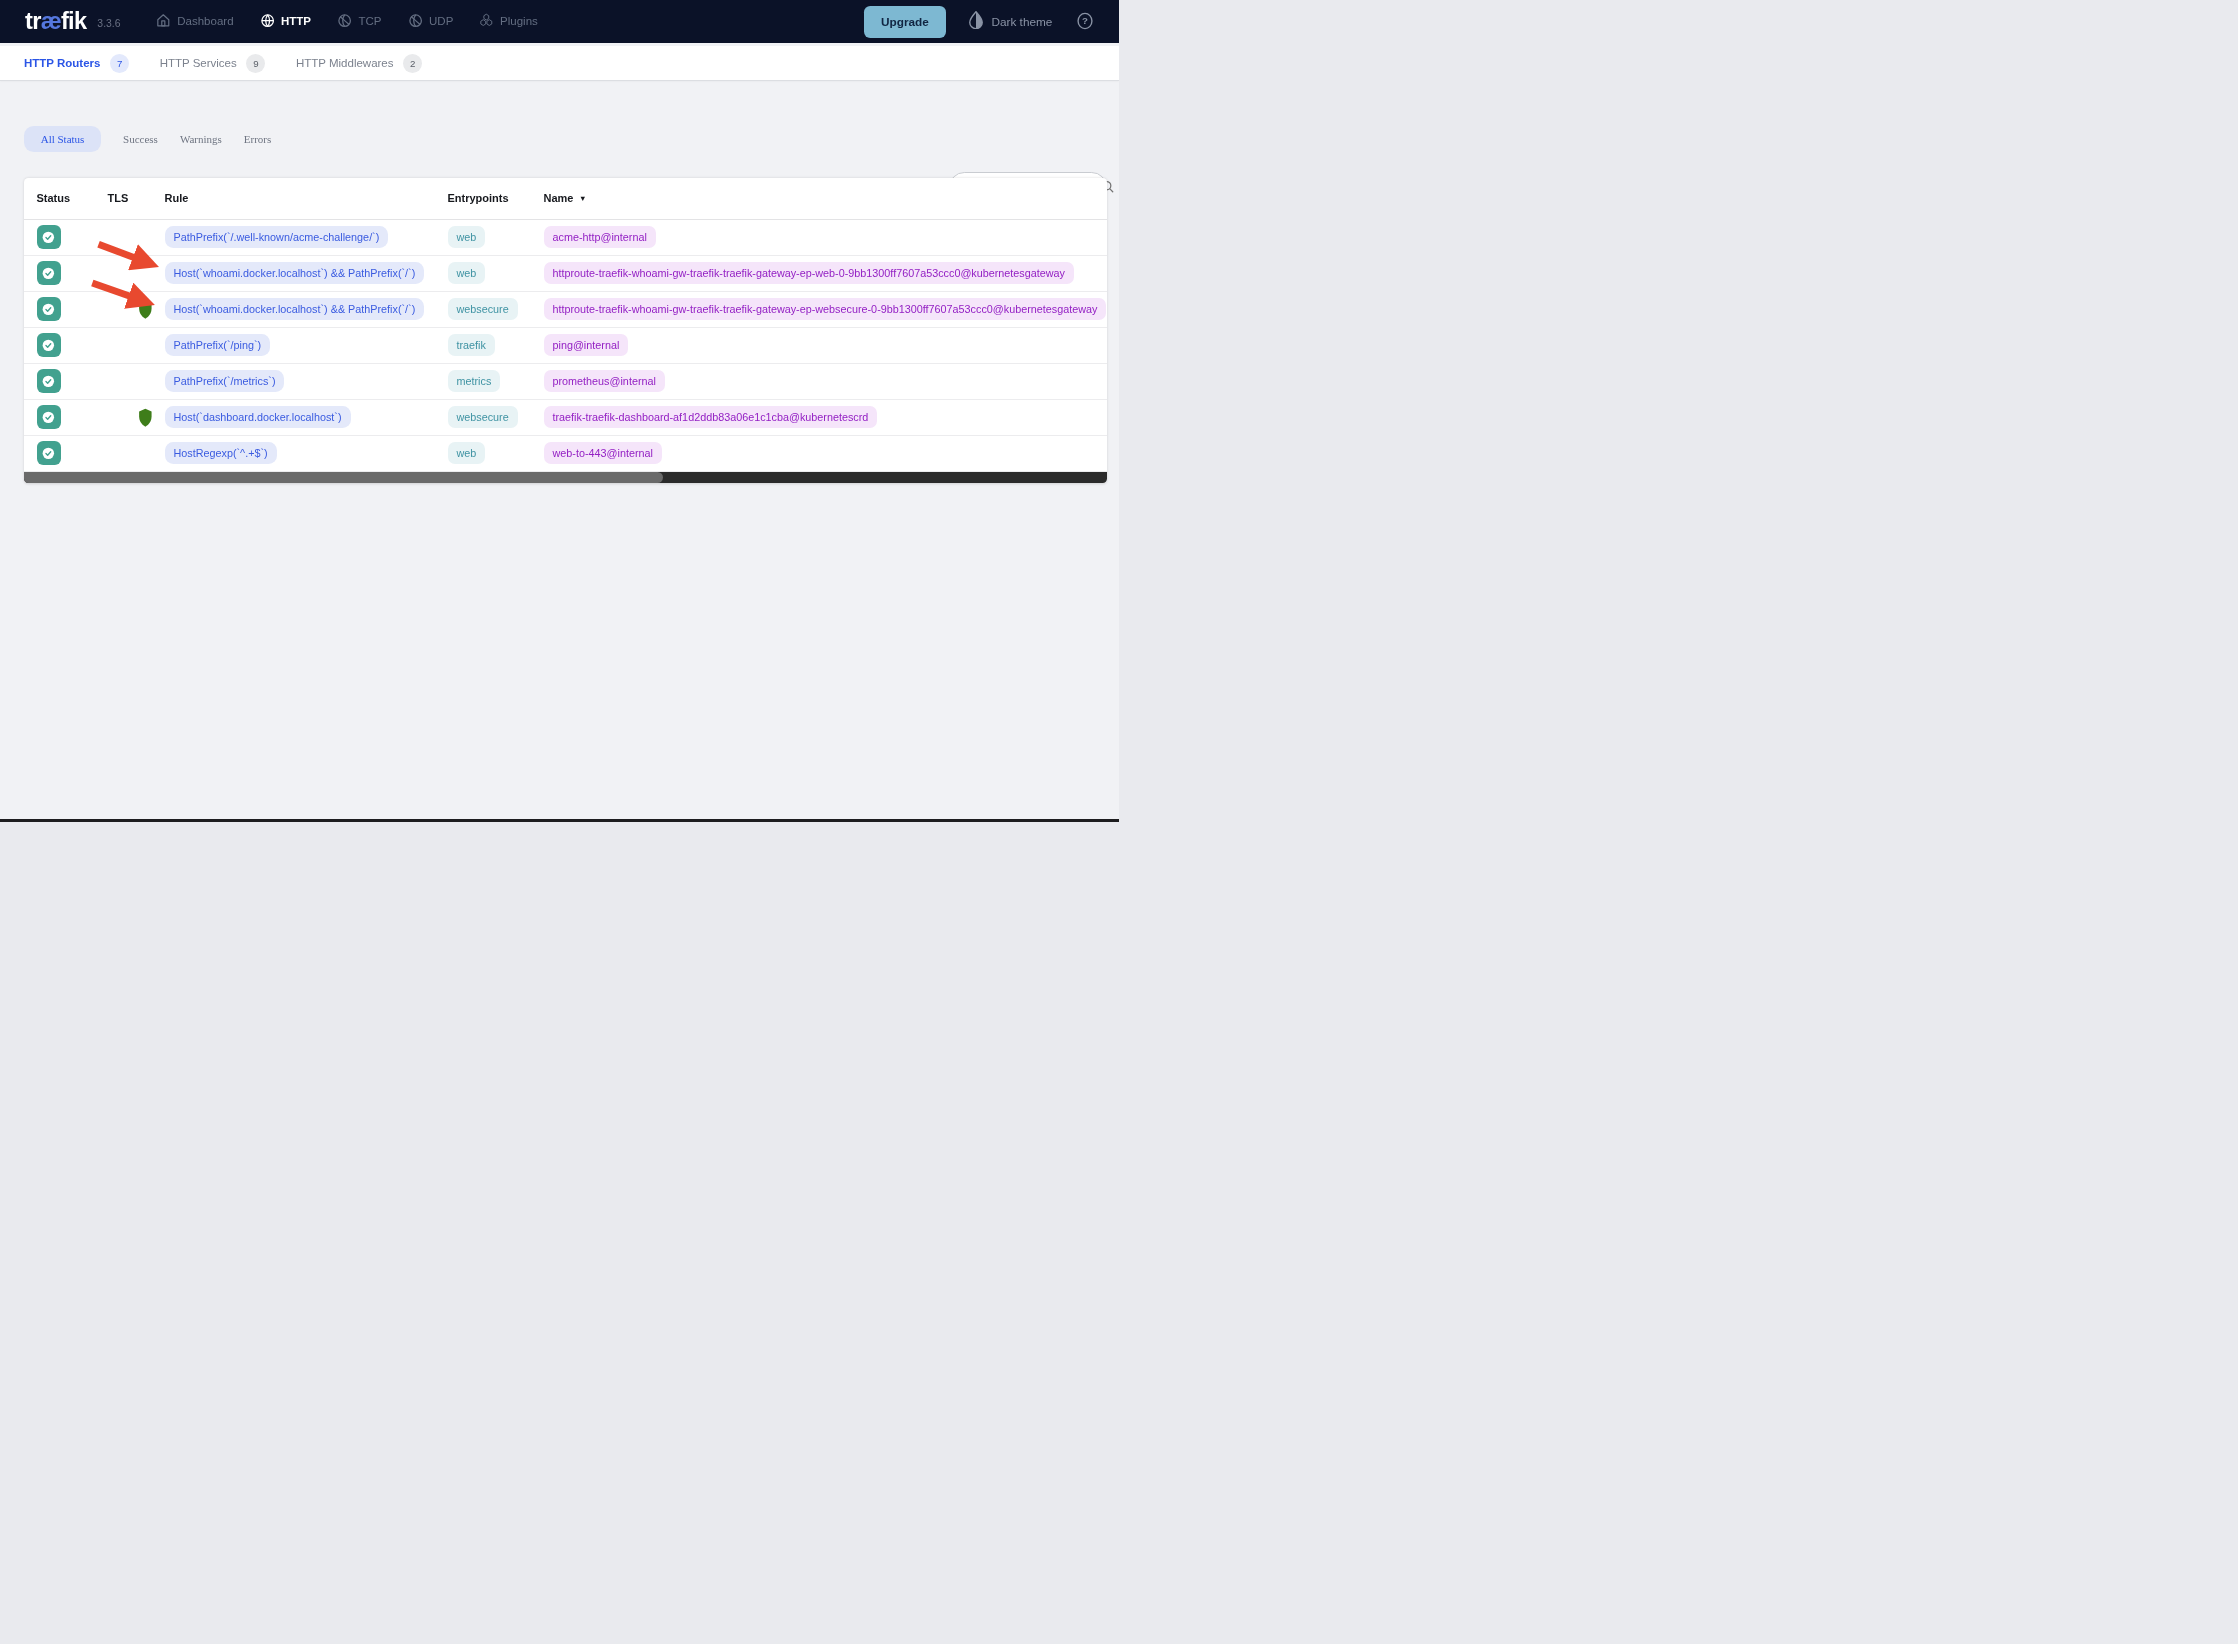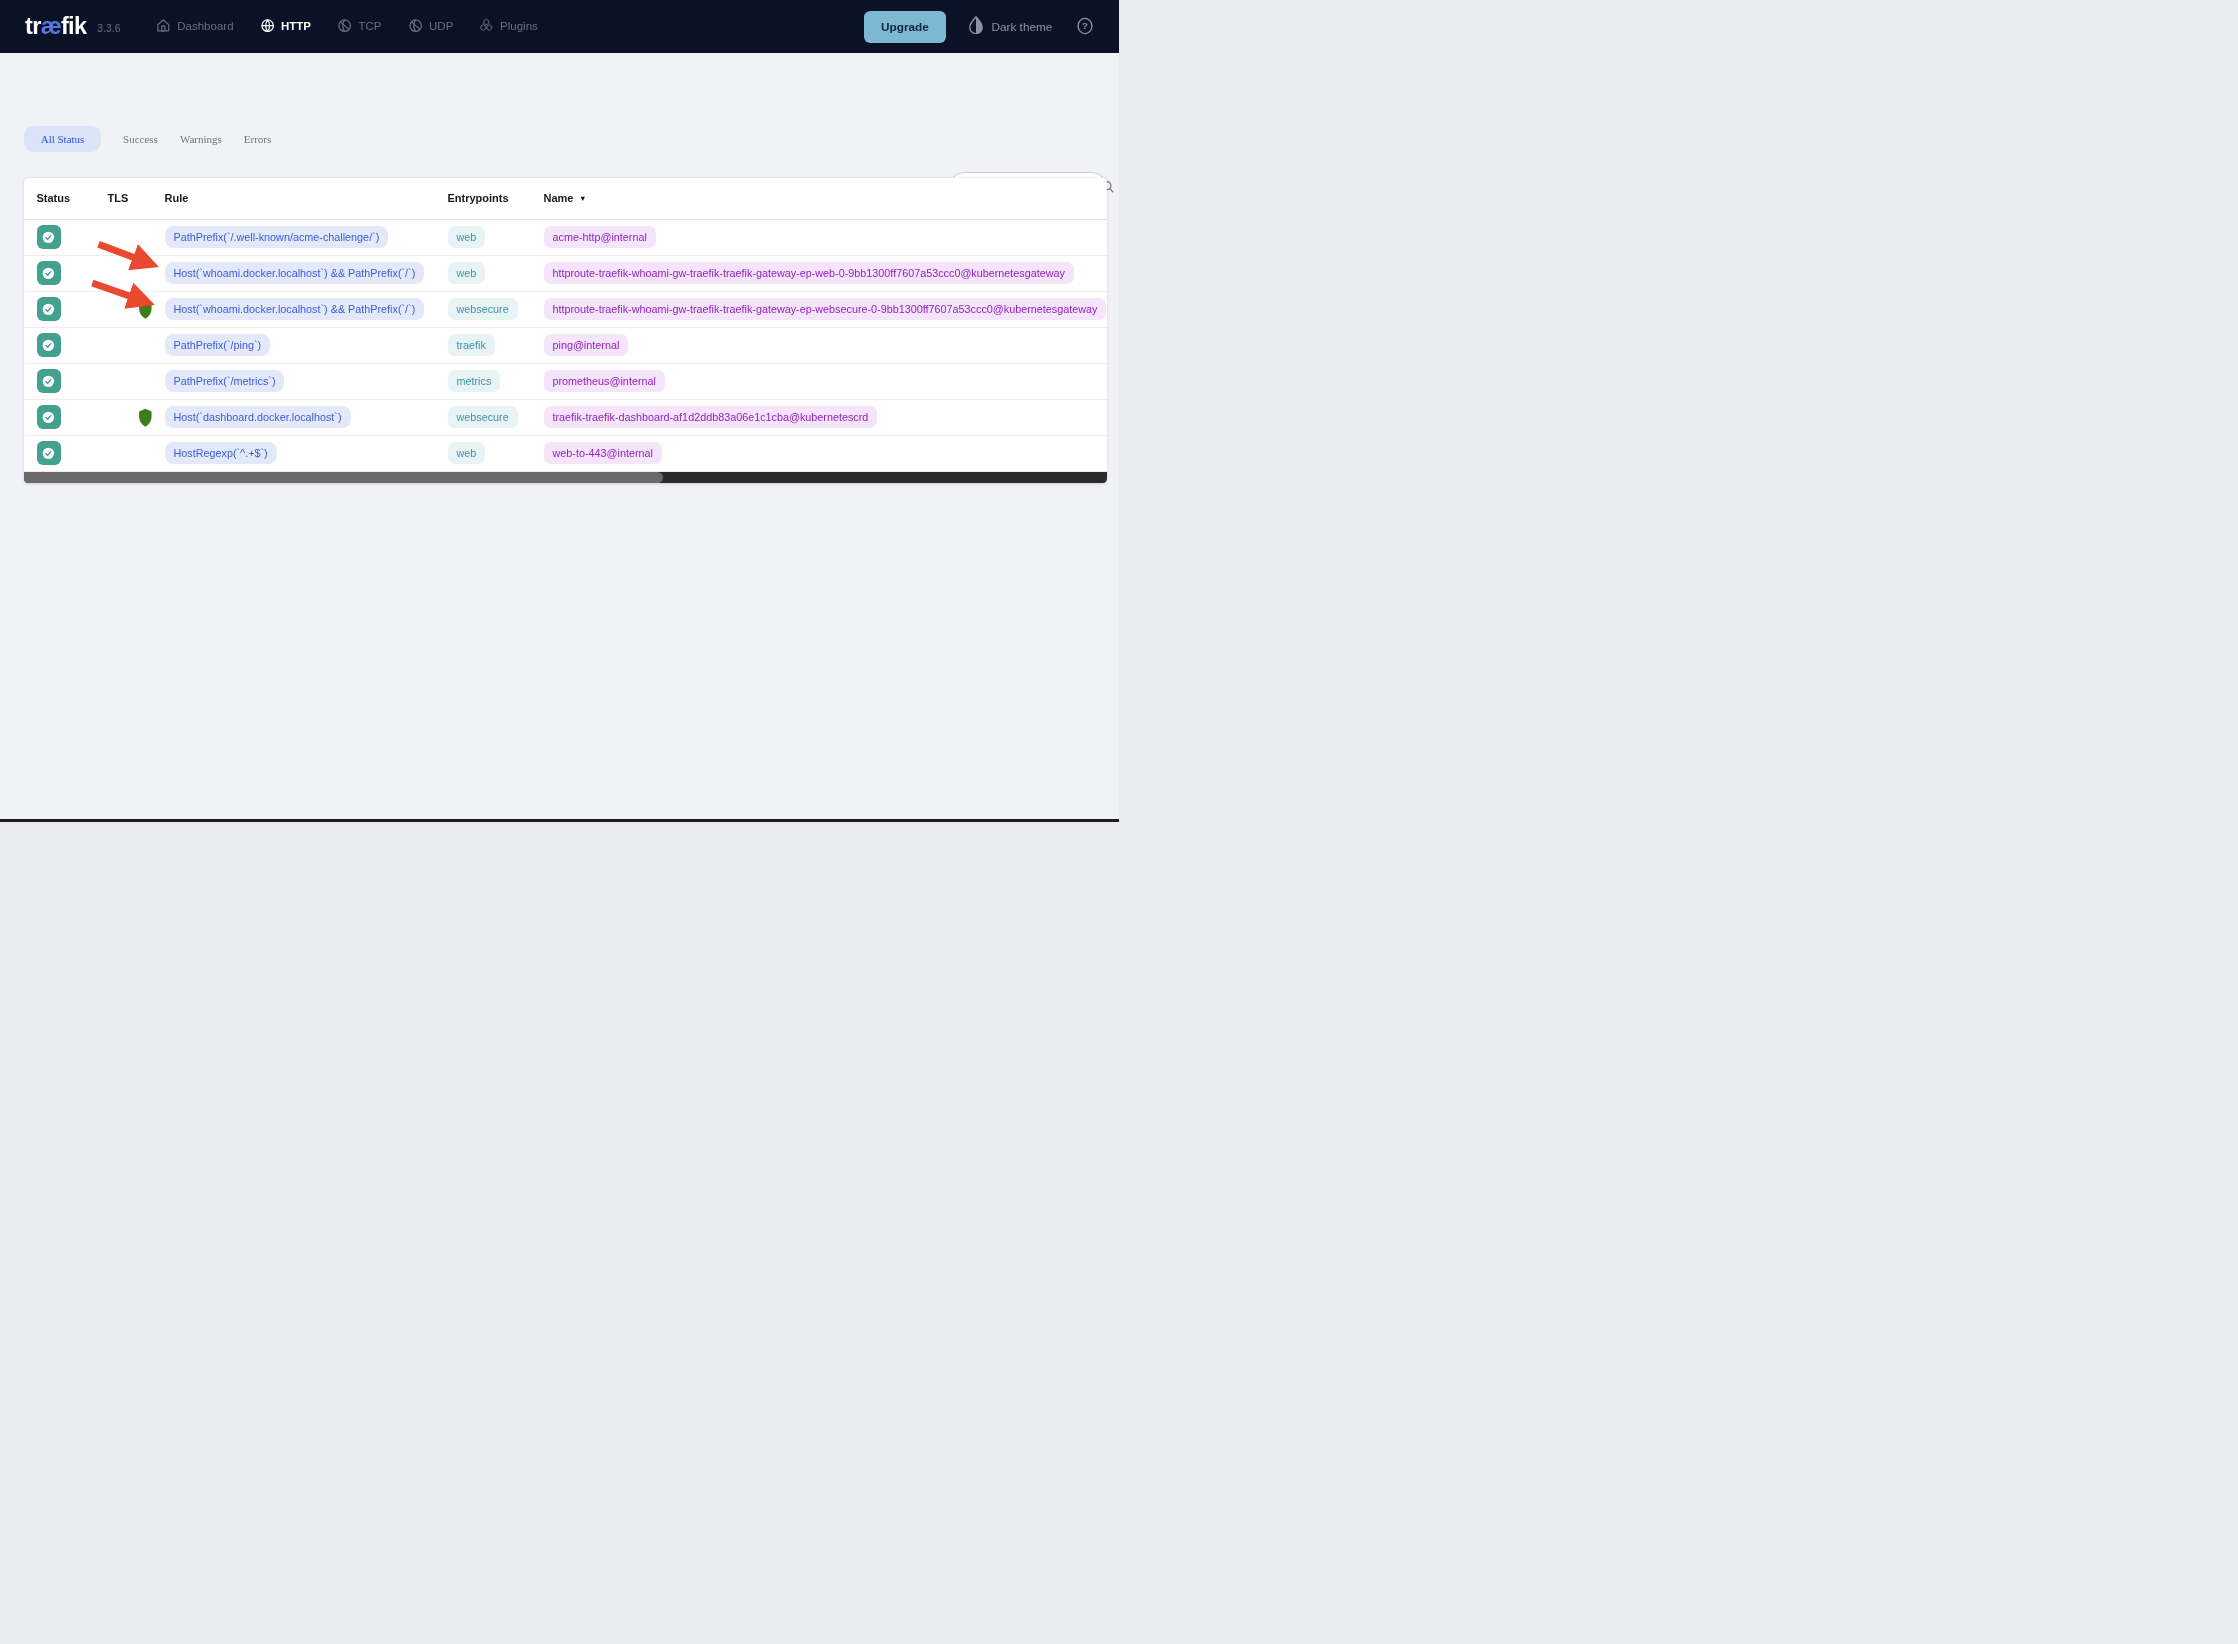--- a/index.html
+++ b/index.html
@@ -7,21 +7,21 @@
     --successTeal:#42a18f; --tlsGreen:#3e7d1a; --arrowRed:#e8492f;
     --ruleChipBg:#e4e9fa; --ruleChipText:#3a5be0; --entryChipBg:#e8f3f5; --entryChipText:#3f93a3;
     --nameChipBg:#f5e5fa; --nameChipText:#9421c4; --pageBg:#f1f2f5;
     --scrollTrack:#2b2b2b; --scrollThumb:#6a6a6a;
   }
   *{box-sizing:border-box;margin:0;padding:0;}
   body{font-family:"Liberation Sans",sans-serif;background:#e9eaee;}
   .page{position:relative;width:1119px;height:822px;background:var(--pageBg);overflow:hidden;}
 
   
-  .navbar{position:absolute;left:0;top:0;width:100%;height:53px;background:var(--navbarBg);
+  .navbar{position:absolute;left:0;top:0;width:100%;height:43px;background:var(--navbarBg);
           display:flex;align-items:center;padding:0 25px;}
   .logo{font-size:23.6px;font-weight:700;color:#fff;letter-spacing:-0.7px;cursor:pointer;}
   .logo .ae{color:#5577dd;}
   .version{font-size:10.4px;color:#6a7184;margin-left:11px;margin-top:4.2px;}
   .nav-items{display:flex;align-items:center;gap:26px;margin-left:36px;}
   .nav-item{display:flex;align-items:center;gap:6.2px;font-size:11.5px;color:#646e82;cursor:pointer;}
   .nav-item svg{stroke:#646e82;}
   .nav-item.active{color:#ffffff;font-weight:700;}
   .nav-item.active svg{stroke:#ffffff;}
   .nav-right{margin-left:auto;display:flex;align-items:center;gap:23.6px;}
@@ -156,20 +156,34 @@
         <span>
           <svg width="18" height="18" viewBox="0 0 26 26" fill="none">
               <ellipse cx="13" cy="13" rx="10" ry="11" stroke="#8a93a5" stroke-width="2"></ellipse>
               <text x="13" y="18" text-anchor="middle" fill="#8a93a5" font-size="14" font-weight="700" font-family="Liberation Sans,sans-serif">?</text>
             </svg>
         </span>
       </div>
     </div>
   </div>
 
+  <div class="tabsbar">
+    <div class="tab active">
+      <span>HTTP Routers</span>
+      <span class="badge">7</span>
+    </div>
+    <div class="tab">
+      <span>HTTP Services</span>
+      <span class="badge">9</span>
+    </div>
+    <div class="tab">
+      <span>HTTP Middlewares</span>
+      <span class="badge">2</span>
+    </div>
+  </div>
 
   <div class="filters">
     <div class="filter active">All Status</div>
     <div class="filter">Success</div>
     <div class="filter">Warnings</div>
     <div class="filter">Errors</div>
   </div>
 
   <div class="searchbox">
     <input type="text" placeholder="Search" style="">

